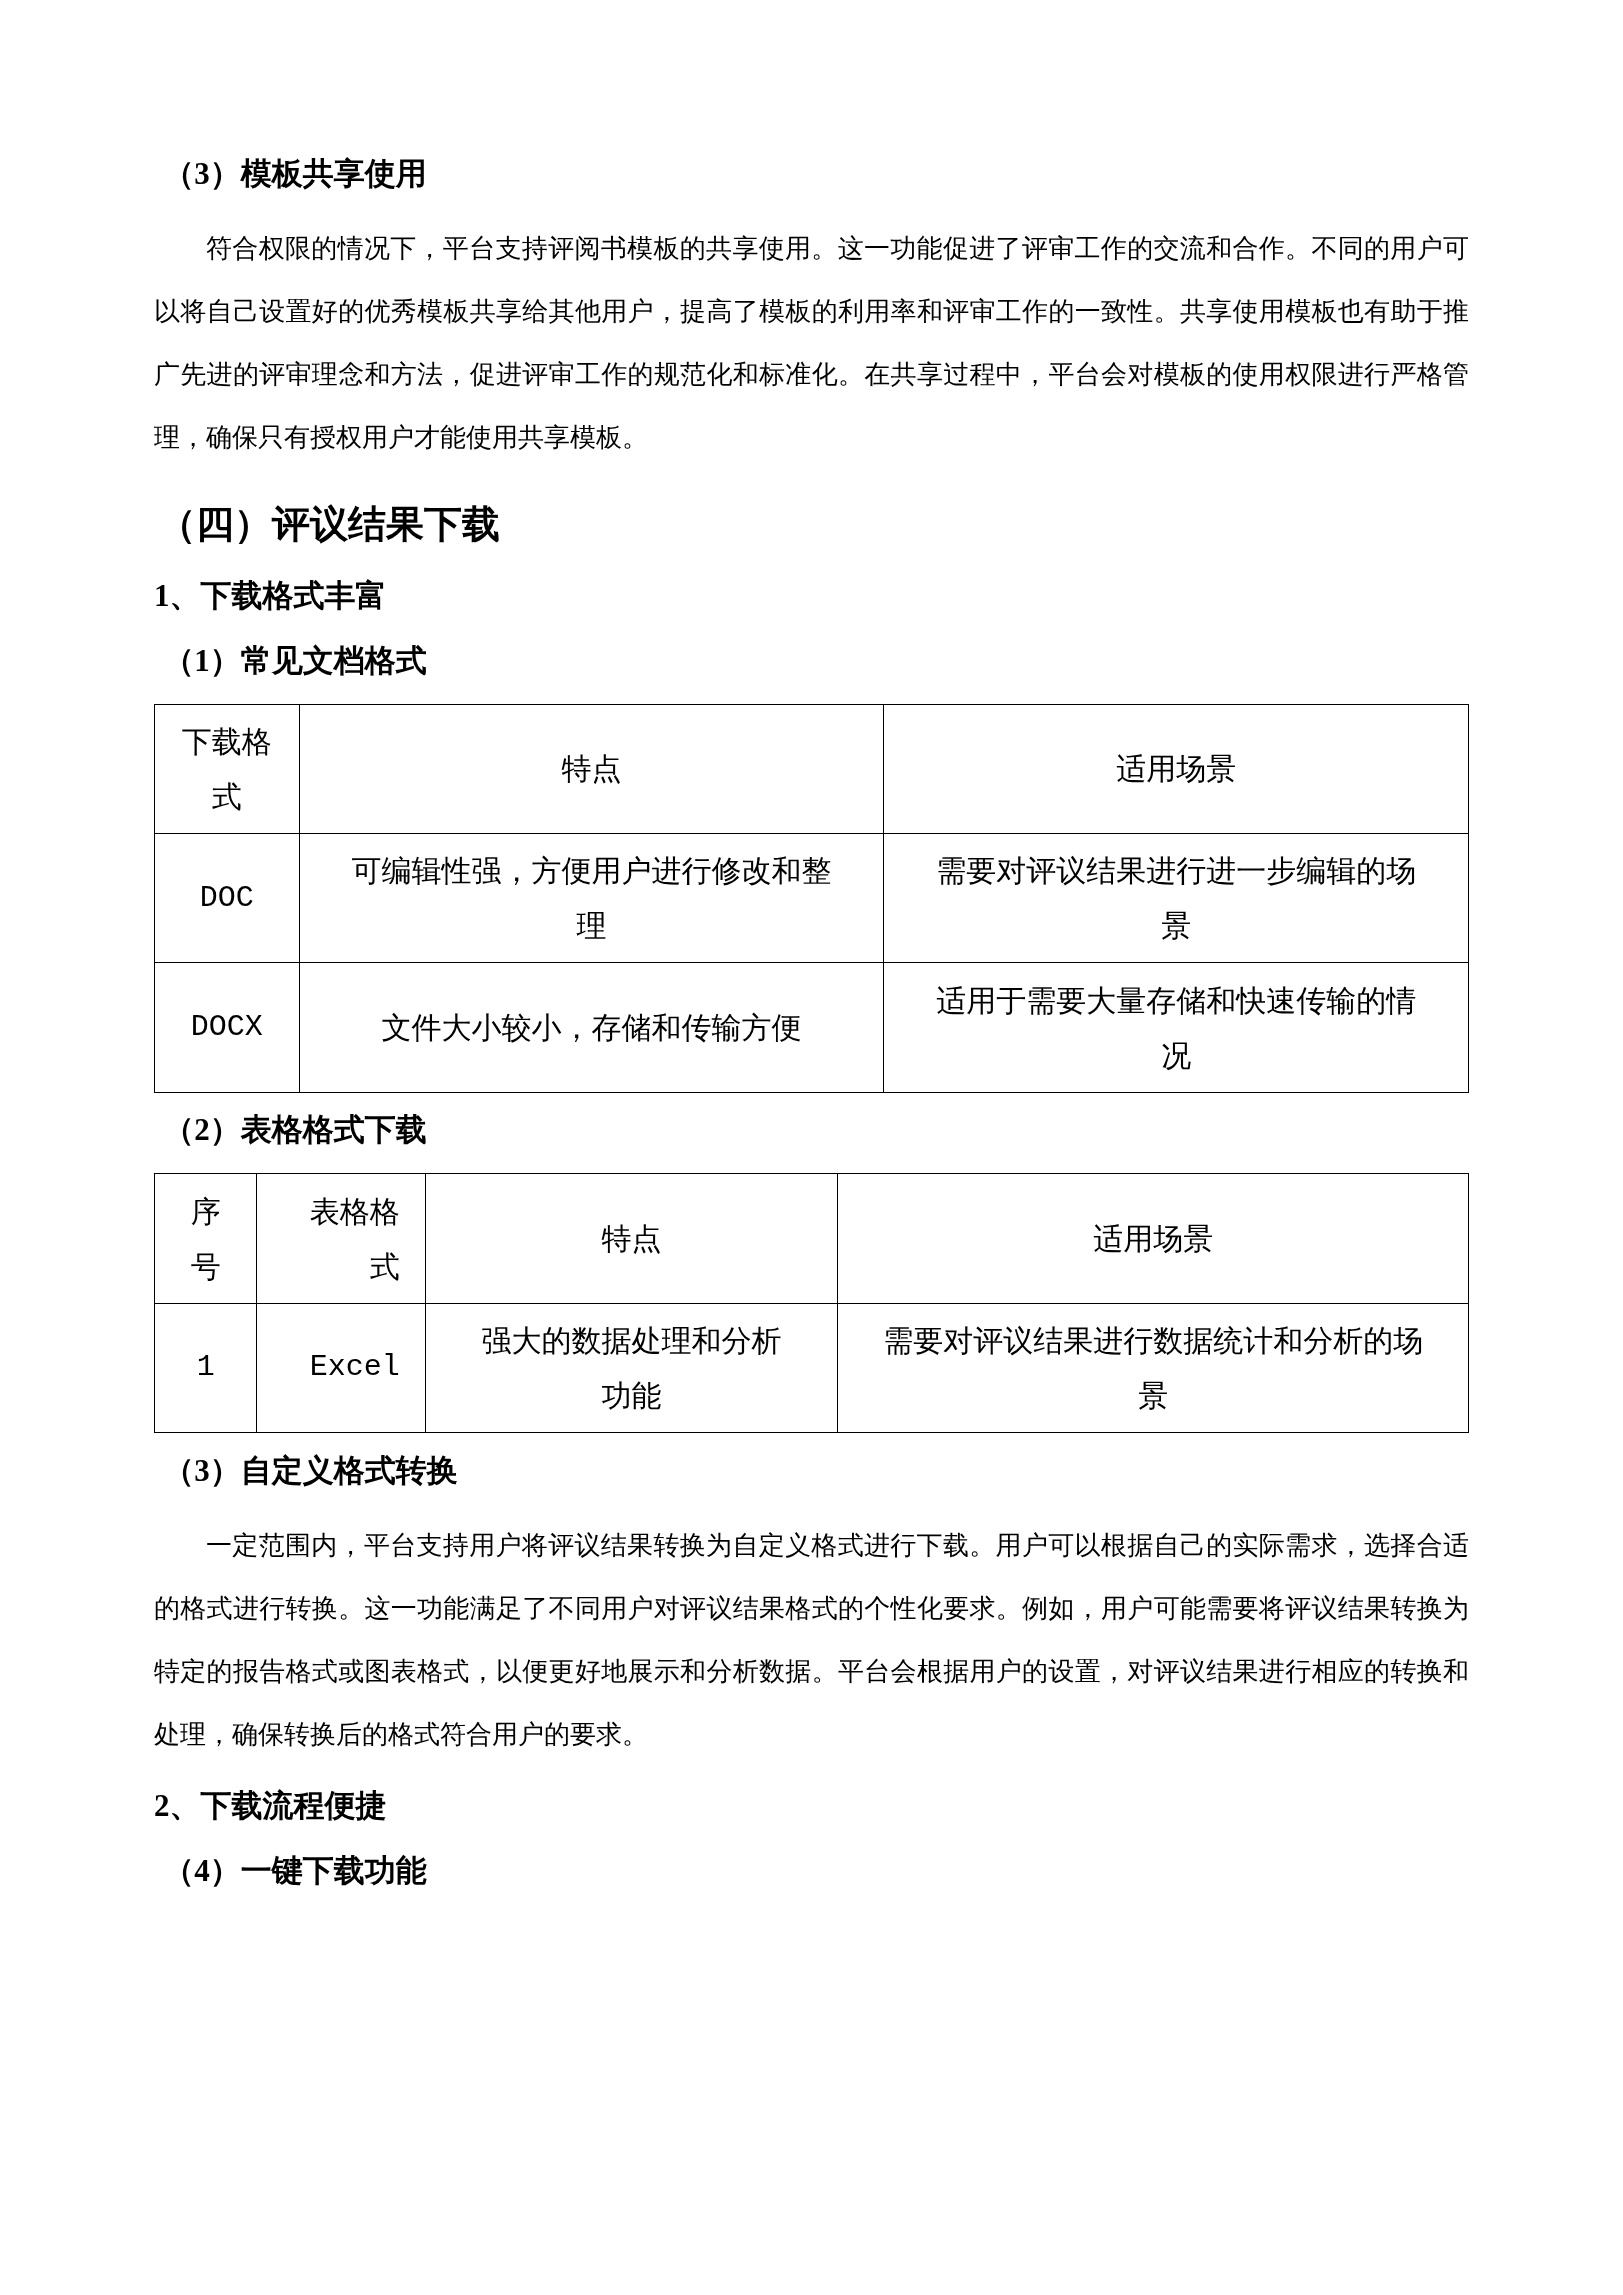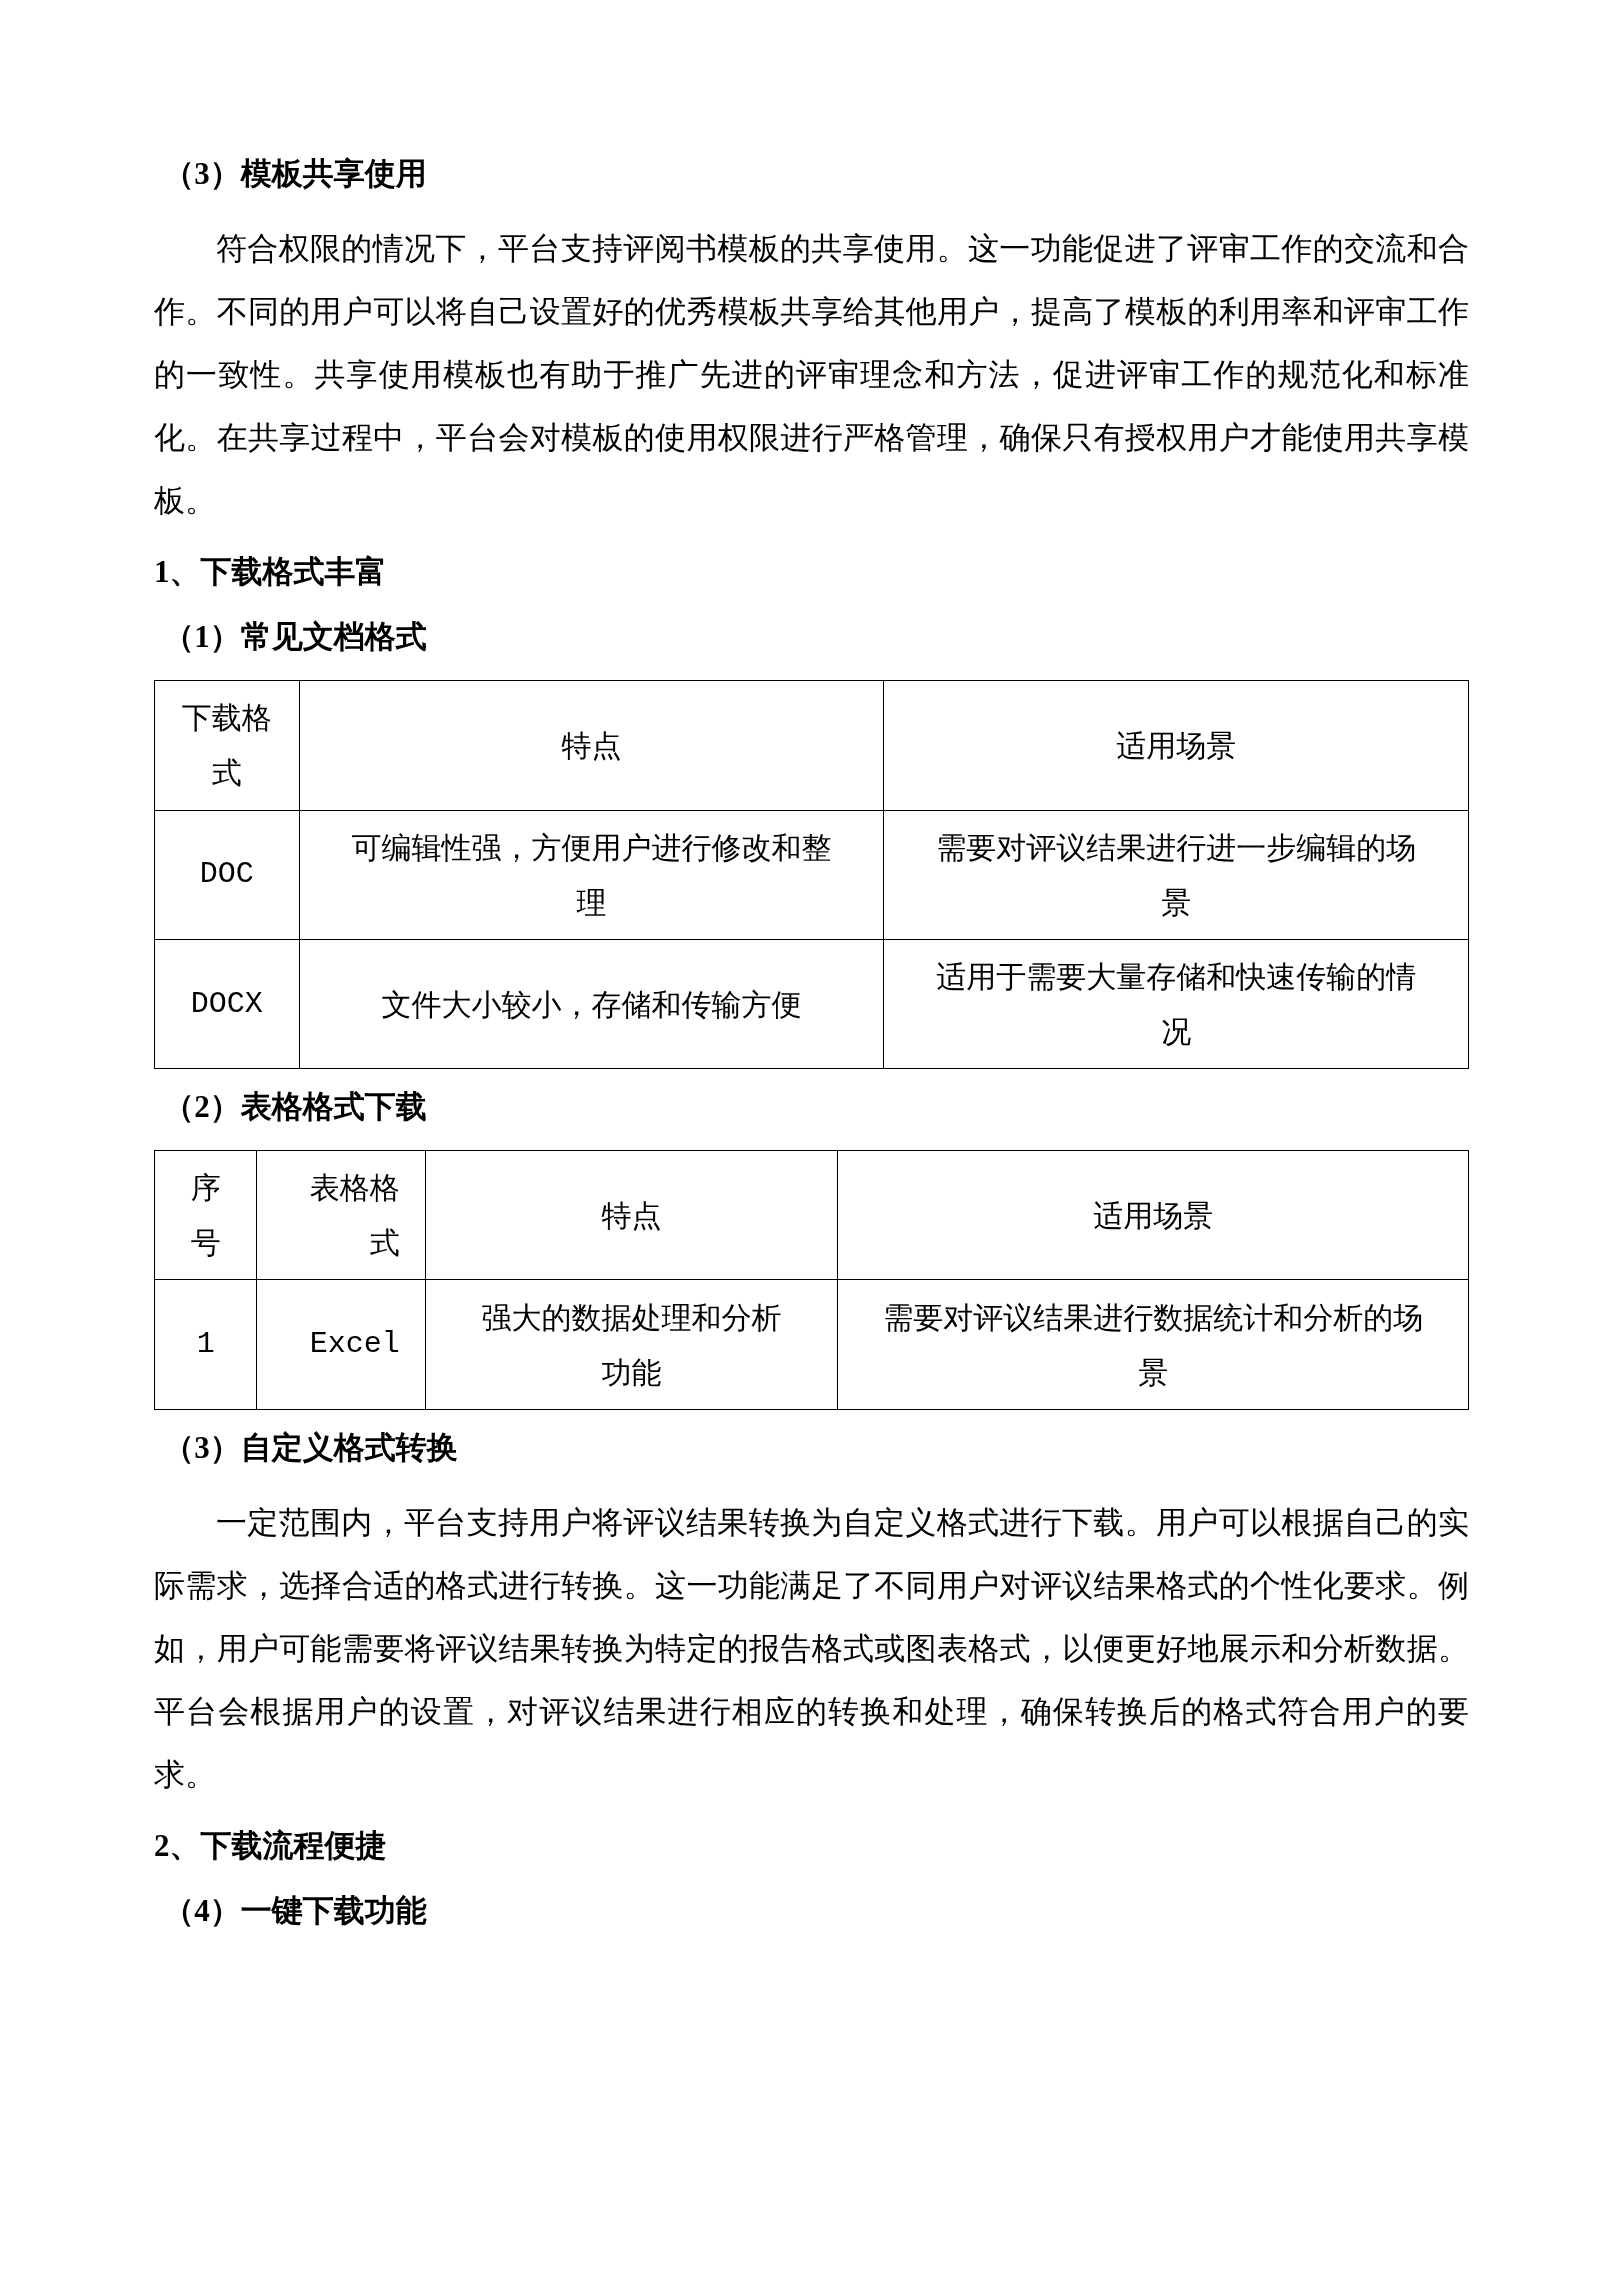--- a/index.html
+++ b/index.html
@@ -29,21 +29,21 @@
     padding-left: 0;
   }
   .h-big {
     font-size: 38px;
     font-weight: bold;
     line-height: 52px;
     margin: 29px 0 23.6px 0;
     padding-left: 3.9px;
   }
   .para {
-    font-size: 31px;
+    font-size: 26px;
     line-height: 63px;
     text-align: justify;
     text-indent: 2em;
     margin: 0 0 18.3px 0;
   }
   table.doc-table {
     width: 100%;
     border-collapse: collapse;
     table-layout: fixed;
     margin: 18.3px 0 15.7px 0;
@@ -83,20 +83,21 @@
 </style>
 </head>
 <body>
 
 <div class="page">
 
   <h3 class="h-small">（3）模板共享使用</h3>
 
   <p class="para">符合权限的情况下，平台支持评阅书模板的共享使用。这一功能促进了评审工作的交流和合作。不同的用户可以将自己设置好的优秀模板共享给其他用户，提高了模板的利用率和评审工作的一致性。共享使用模板也有助于推广先进的评审理念和方法，促进评审工作的规范化和标准化。在共享过程中，平台会对模板的使用权限进行严格管理，确保只有授权用户才能使用共享模板。</p>
 
+  <h2 class="h-big">（四）评议结果下载</h2>
 
   <h3 class="h-small h-plain">1、下载格式丰富</h3>
 
   <h3 class="h-small">（1）常见文档格式</h3>
 
   <table class="doc-table t1">
     <colgroup>
       <col style="width:11%">
       <col style="width:44.5%">
       <col style="width:44.5%">

